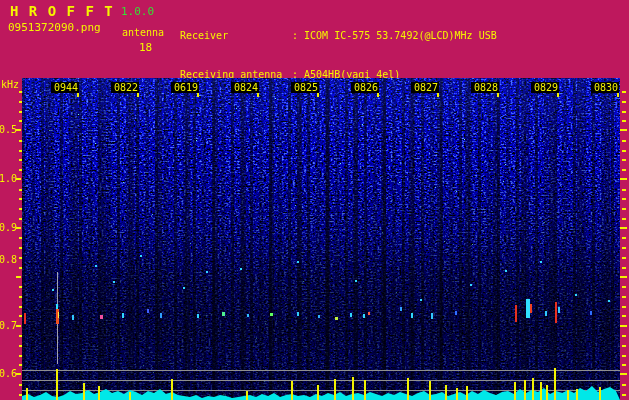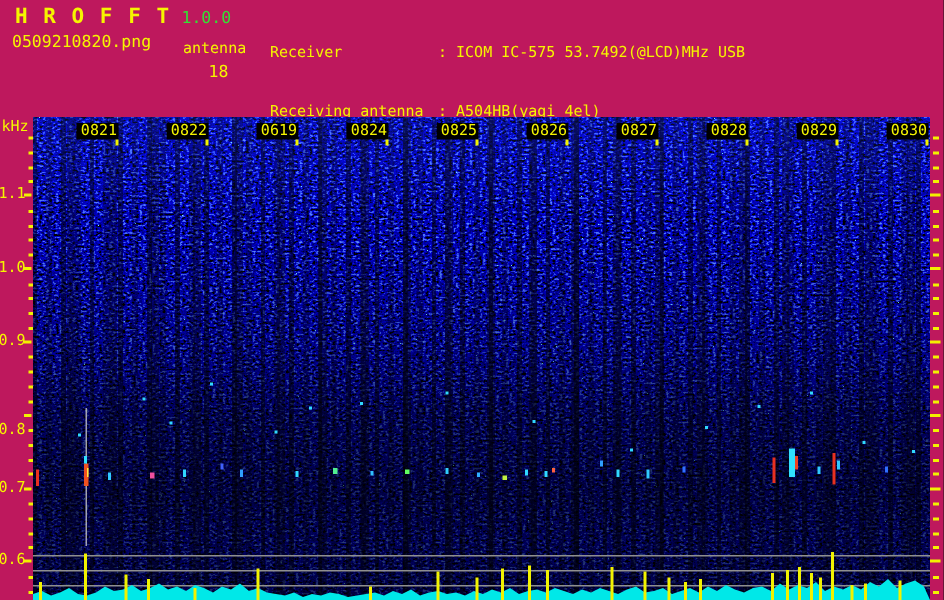--- a/index.html
+++ b/index.html
@@ -30,21 +30,21 @@
   .hline{position:absolute;left:22px;width:598px;height:1px;background:#8F8F8F;}
   #level-svg{position:absolute;left:22px;top:355px;}
 </style>
 </head>
 <body>
 
 <div id="screen">
 
   <div class="abs ttl">H R O F F T</div>
   <div class="abs ver">1.0.0</div>
-  <div class="abs fname">0509210820.png</div>
+  <div class="abs fname">0951372090.png</div>
   <div class="abs mode">antenna</div>
   <div class="abs cnt">18</div>
 
   <div id="info">
     <div><span class="lbl">Receiver</span><span>: ICOM IC-575 53.7492(@LCD)MHz USB</span></div>
     <div><span class="lbl">Receiving antenna</span><span>: A504HB(yagi 4el)</span></div>
   </div>
 
   <div class="abs khz">kHz</div>
 
@@ -61,30 +61,30 @@
         </filter>
       </defs>
       <rect x="0" y="0" width="598" height="322" fill="#000"></rect>
       <rect x="0" y="0" width="598" height="322" filter="url(#nz1)"></rect>
       <rect x="0" y="0" width="598" height="322" filter="url(#nz2)"></rect>
     </svg>
     <div class="band-overlay"></div>
     <div class="shade-overlay"></div>
   </div>
 
-<div class="freq-label" style="position: absolute; top: 124px;">1.1</div>
+<div class="freq-label" style="position: absolute; top: 124px;">0.5</div>
     <div style="position: absolute; left: 16px; top: 129px; width: 5px; height: 2px; background: rgb(242, 242, 0);"></div>
     <div style="position: absolute; left: 620px; top: 129px; width: 7px; height: 2px; background: rgb(242, 242, 0);"></div>
     <div class="freq-label" style="position: absolute; top: 173px;">1.0</div>
     <div style="position: absolute; left: 16px; top: 178px; width: 5px; height: 2px; background: rgb(242, 242, 0);"></div>
     <div style="position: absolute; left: 620px; top: 178px; width: 7px; height: 2px; background: rgb(242, 242, 0);"></div>
     <div class="freq-label" style="position: absolute; top: 222px;">0.9</div>
     <div style="position: absolute; left: 16px; top: 227px; width: 5px; height: 2px; background: rgb(242, 242, 0);"></div>
     <div style="position: absolute; left: 620px; top: 227px; width: 7px; height: 2px; background: rgb(242, 242, 0);"></div>
-    <div class="freq-label" style="position: absolute; top: 281px; text-align: center;">0.8</div>
+    <div class="freq-label" style="position: absolute; top: 254px; text-align: center;">0.8</div>
     <div style="position: absolute; left: 16px; top: 276px; width: 5px; height: 2px; background: rgb(242, 242, 0);"></div>
     <div style="position: absolute; left: 620px; top: 276px; width: 7px; height: 2px; background: rgb(242, 242, 0);"></div>
     <div class="freq-label" style="position: absolute; top: 320px;">0.7</div>
     <div style="position: absolute; left: 16px; top: 325px; width: 5px; height: 2px; background: rgb(242, 242, 0);"></div>
     <div style="position: absolute; left: 620px; top: 325px; width: 7px; height: 2px; background: rgb(242, 242, 0);"></div>
     <div class="freq-label" style="position: absolute; top: 368px;">0.6</div>
     <div style="position: absolute; left: 16px; top: 373px; width: 5px; height: 2px; background: rgb(242, 242, 0);"></div>
     <div style="position: absolute; left: 620px; top: 373px; width: 7px; height: 2px; background: rgb(242, 242, 0);"></div>
     <div style="position: absolute; left: 19px; top: 91px; width: 3px; height: 2px; background: rgb(242, 242, 0);"></div>
     <div style="position: absolute; left: 622px; top: 91px; width: 4px; height: 2px; background: rgb(242, 242, 0);"></div>
@@ -131,21 +131,21 @@
     <div style="position: absolute; left: 19px; top: 345px; width: 3px; height: 2px; background: rgb(242, 242, 0);"></div>
     <div style="position: absolute; left: 622px; top: 345px; width: 4px; height: 2px; background: rgb(242, 242, 0);"></div>
     <div style="position: absolute; left: 19px; top: 355px; width: 3px; height: 2px; background: rgb(242, 242, 0);"></div>
     <div style="position: absolute; left: 622px; top: 355px; width: 4px; height: 2px; background: rgb(242, 242, 0);"></div>
     <div style="position: absolute; left: 19px; top: 364px; width: 3px; height: 2px; background: rgb(242, 242, 0);"></div>
     <div style="position: absolute; left: 622px; top: 364px; width: 4px; height: 2px; background: rgb(242, 242, 0);"></div>
     <div style="position: absolute; left: 19px; top: 384px; width: 3px; height: 2px; background: rgb(242, 242, 0);"></div>
     <div style="position: absolute; left: 622px; top: 384px; width: 4px; height: 2px; background: rgb(242, 242, 0);"></div>
     <div style="position: absolute; left: 19px; top: 394px; width: 3px; height: 2px; background: rgb(242, 242, 0);"></div>
     <div style="position: absolute; left: 622px; top: 394px; width: 4px; height: 2px; background: rgb(242, 242, 0);"></div>
-    <div class="time-label" style="position: absolute; left: 51px; width: 26px; text-align: right;">0821</div>
+    <div class="time-label" style="position: absolute; left: 51px; width: 26px; text-align: right;">0944</div>
     <div style="position: absolute; left: 77px; top: 93px; width: 2px; height: 4px; background: rgb(242, 242, 0);"></div>
     <div class="time-label" style="position: absolute; left: 111px; width: 26px; text-align: right;">0822</div>
     <div style="position: absolute; left: 137px; top: 93px; width: 2px; height: 4px; background: rgb(242, 242, 0);"></div>
     <div class="time-label" style="position: absolute; left: 171px; width: 26px; text-align: right;">0619</div>
     <div style="position: absolute; left: 197px; top: 93px; width: 2px; height: 4px; background: rgb(242, 242, 0);"></div>
     <div class="time-label" style="position: absolute; left: 231px; width: 26px; text-align: right;">0824</div>
     <div style="position: absolute; left: 257px; top: 93px; width: 2px; height: 4px; background: rgb(242, 242, 0);"></div>
     <div class="time-label" style="position: absolute; left: 291px; width: 26px; text-align: right;">0825</div>
     <div style="position: absolute; left: 317px; top: 93px; width: 2px; height: 4px; background: rgb(242, 242, 0);"></div>
     <div class="time-label" style="position: absolute; left: 351px; width: 26px; text-align: right;">0826</div>

